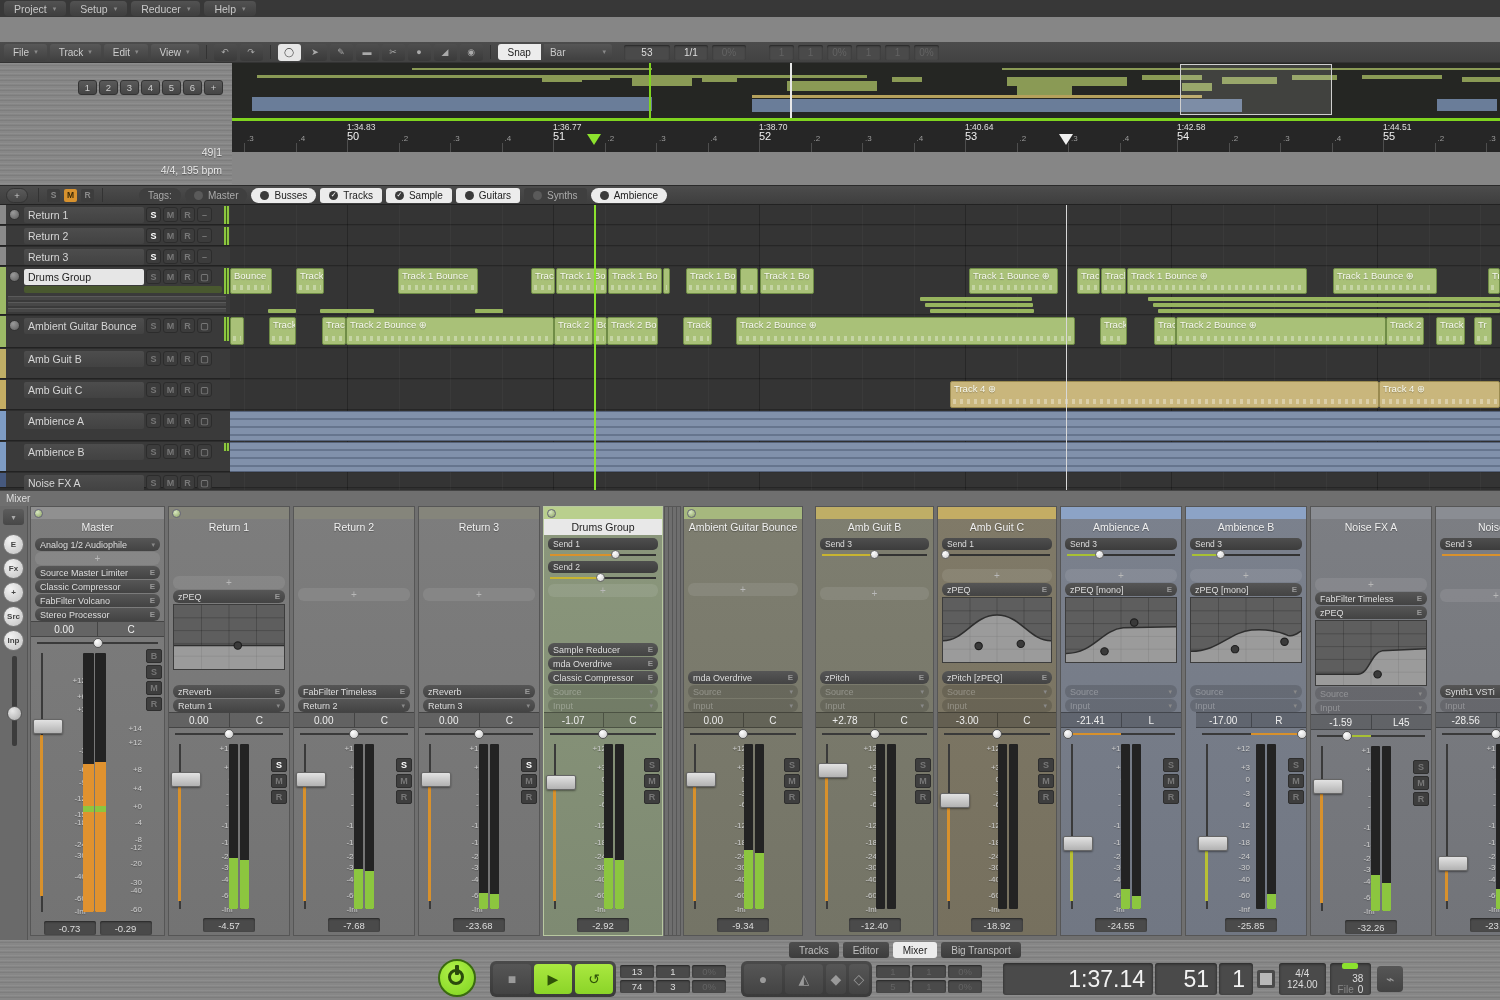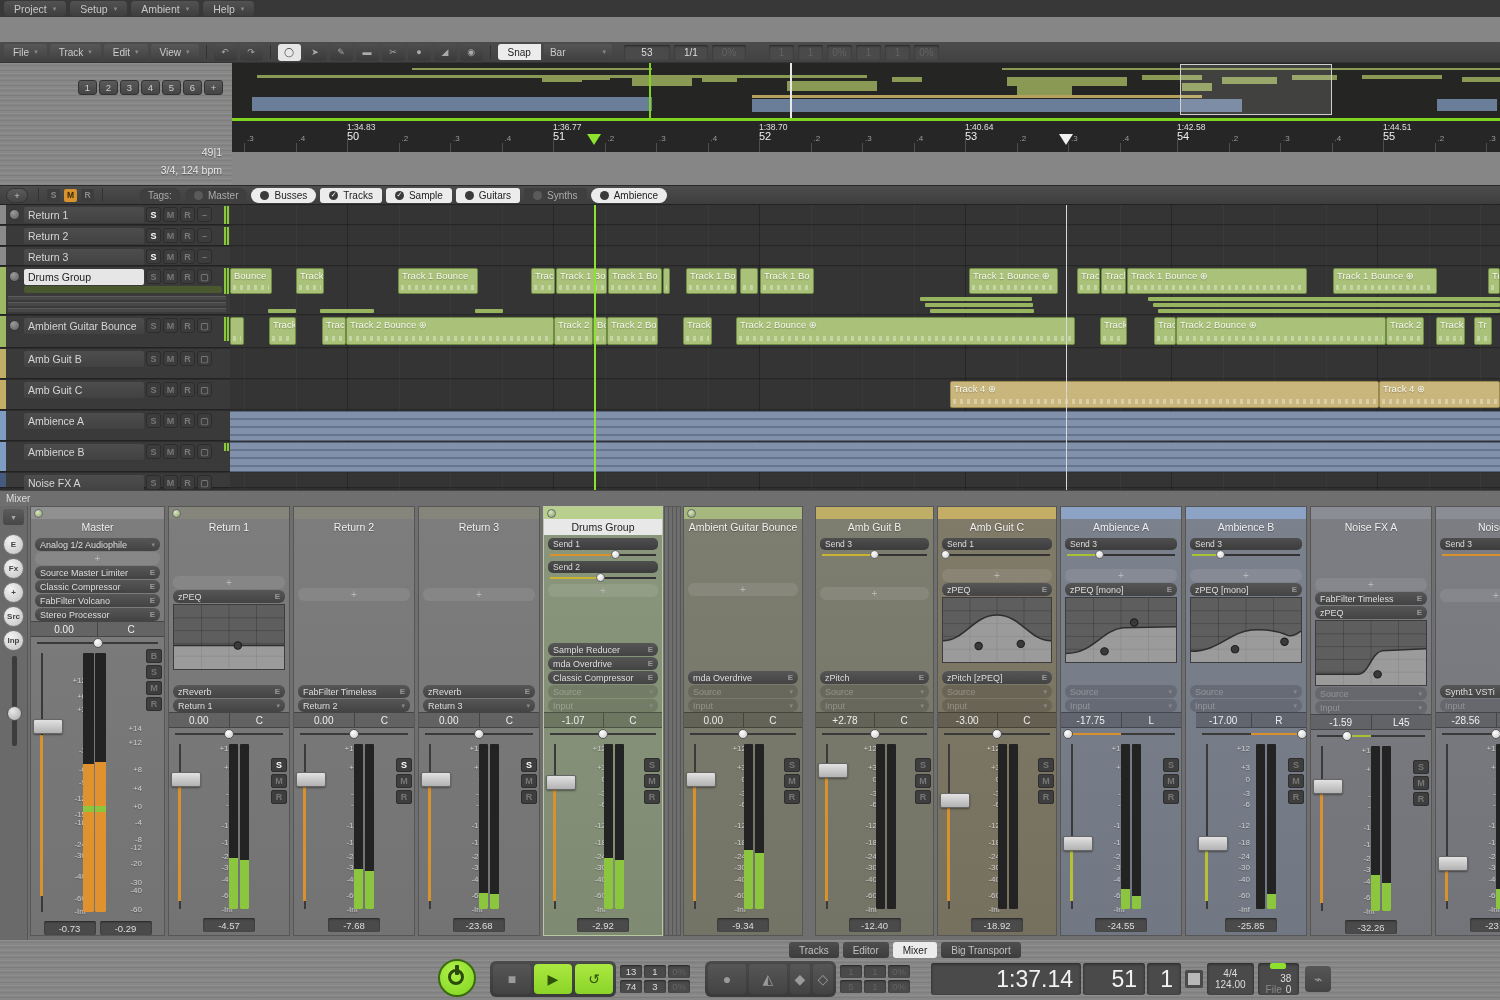--- a/index.html
+++ b/index.html
@@ -140,39 +140,39 @@
   .btab.active { background:#ececec; color:#222; }
   #transport { position:absolute; left:0; top:18px; width:1500px; height:42px; display:flex; align-items:center; }
   #powerbtn { position:absolute; left:438px; top:1px; width:38px; height:38px; border-radius:50%; background:radial-gradient(circle at 40% 30%, #b0f04a, #7fd41f); border:2px solid #3a6a10; }
   #powerbtn .ring { position:absolute; left:8px; top:8px; width:16px; height:16px; border:3px solid #2a4a0c; border-radius:50%; }
   #powerbtn .bar { position:absolute; left:15px; top:4px; width:4px; height:10px; background:#2a4a0c; border-radius:1px; }
   .tgroup { display:flex; align-items:center; background:linear-gradient(#4a4a4a,#3a3a3a); border-radius:6px; padding:3px; gap:3px; }
   .tbtn { width:38px; height:30px; border-radius:4px; background:linear-gradient(#565656,#434343); display:flex; align-items:center; justify-content:center; color:#9a9a9a; font-size:14px; }
   .tbtn.green { background:linear-gradient(#aae840,#8bd428); color:#2f5208; }
   .tfields { display:flex; flex-direction:column; gap:2px; margin-left:4px; }
   .tfrow { display:flex; gap:1px; }
-  .tfrow .field { width:22px; height:13px; font-size:9.5px; }
+  .tfrow .field { width:34px; height:13px; font-size:9.5px; }
   .bigcell { height:32px; background:#4a4a4a; box-shadow:inset 0 1px 3px rgba(0,0,0,.5); border-radius:3px; display:flex; align-items:center; justify-content:flex-end; padding:0 8px; color:#f2f2f2; font-size:23px; margin-left:2px; }
   .smallstack { display:flex; flex-direction:column; justify-content:center; align-items:center; height:32px; background:#4a4a4a; box-shadow:inset 0 1px 3px rgba(0,0,0,.5); border-radius:3px; color:#ddd; font-size:10px; padding:0 8px; margin-left:4px; }
 </style>
 </head>
 <body>
 
 <div id="root">
   <div id="menubar" class="abs">
       <div class="menu-item">
         <span>Project</span>
         <span class="dd-arrow">▾</span>
       </div>
       <div class="menu-item">
         <span>Setup</span>
         <span class="dd-arrow">▾</span>
       </div>
       <div class="menu-item">
-        <span>Ambient</span>
+        <span>Reducer</span>
         <span class="dd-arrow">▾</span>
       </div>
       <div class="menu-item">
         <span>Help</span>
         <span class="dd-arrow">▾</span>
       </div>
     </div>
   <div id="toolbar" class="abs">
       <div class="tb-menu">
         <span>File</span>
@@ -254,21 +254,21 @@
       <div class="mm-blue" style="left: 20px; top: 34px; width: 400px; height: 14px;"></div>
       <div class="mm-blue" style="left: 520px; top: 36px; width: 490px; height: 13px;"></div>
       <div class="mm-tan" style="left: 520px; top: 32px; width: 450px; height: 3px;"></div>
       <div class="mm-blue" style="left: 1205px; top: 36px; width: 60px; height: 12px;"></div>
       <div style="position: absolute; left: 417px; top: 0px; width: 2px; height: 55px; background: rgb(127, 212, 31);"></div>
       <div style="position: absolute; left: 558px; top: 0px; width: 2px; height: 55px; background: rgb(232, 232, 232);"></div>
       <div id="mm-viewport" style="position: absolute; left: 948px; top: 1px; width: 152px; height: 51px; border: 1px solid rgb(207, 207, 207); background: rgba(255, 255, 255, 0.13);"></div>
     </div>
   <div id="rulerleft" class="abs brushed">
     <div id="pos-label" style="top:28px;">49|1</div>
-    <div id="meter-label" style="top:46px;">3/4, 124 bpm</div>
+    <div id="meter-label" style="top:46px;">4/4, 195 bpm</div>
   </div>
   <div id="ruler" class="abs">
       <div class="rl-sub" style="left: 15px;">.3</div>
       <div class="rl-tick" style="left: 12px;"></div>
       <div class="rl-sub" style="left: 66.5px;">.4</div>
       <div class="rl-tick" style="left: 63.5px;"></div>
       <div class="rl-bar" style="left: 115px;">
         <div>1:34.83</div>
         <div class="rl-barnum">50</div>
       </div>
@@ -1180,21 +1180,21 @@
               <span>Source</span>
               <span class="dd-arrow">▾</span>
             </div>
             <div class="m-dim">
               <span>Input</span>
               <span class="dd-arrow">▾</span>
             </div>
           </div>
           <div class="f-sect" style="height: 223px;">
             <div class="f-vals">
-              <div>-17.75</div>
+              <div>-21.41</div>
               <div>L</div>
             </div>
             <div class="f-pan">
               <div class="tr"></div>
               <div class="fl" style="left: 6%; width: 44%; background: rgb(216, 145, 44);"></div>
               <div class="hd" style="left: calc(6% - 5px);"></div>
             </div>
             <div class="f-meter">
               <div class="f-track" style="left: 10px;"></div>
               <div class="f-trail" style="left: 9px; top: 61%; bottom: 8%; background: rgb(184, 192, 52);"></div>

